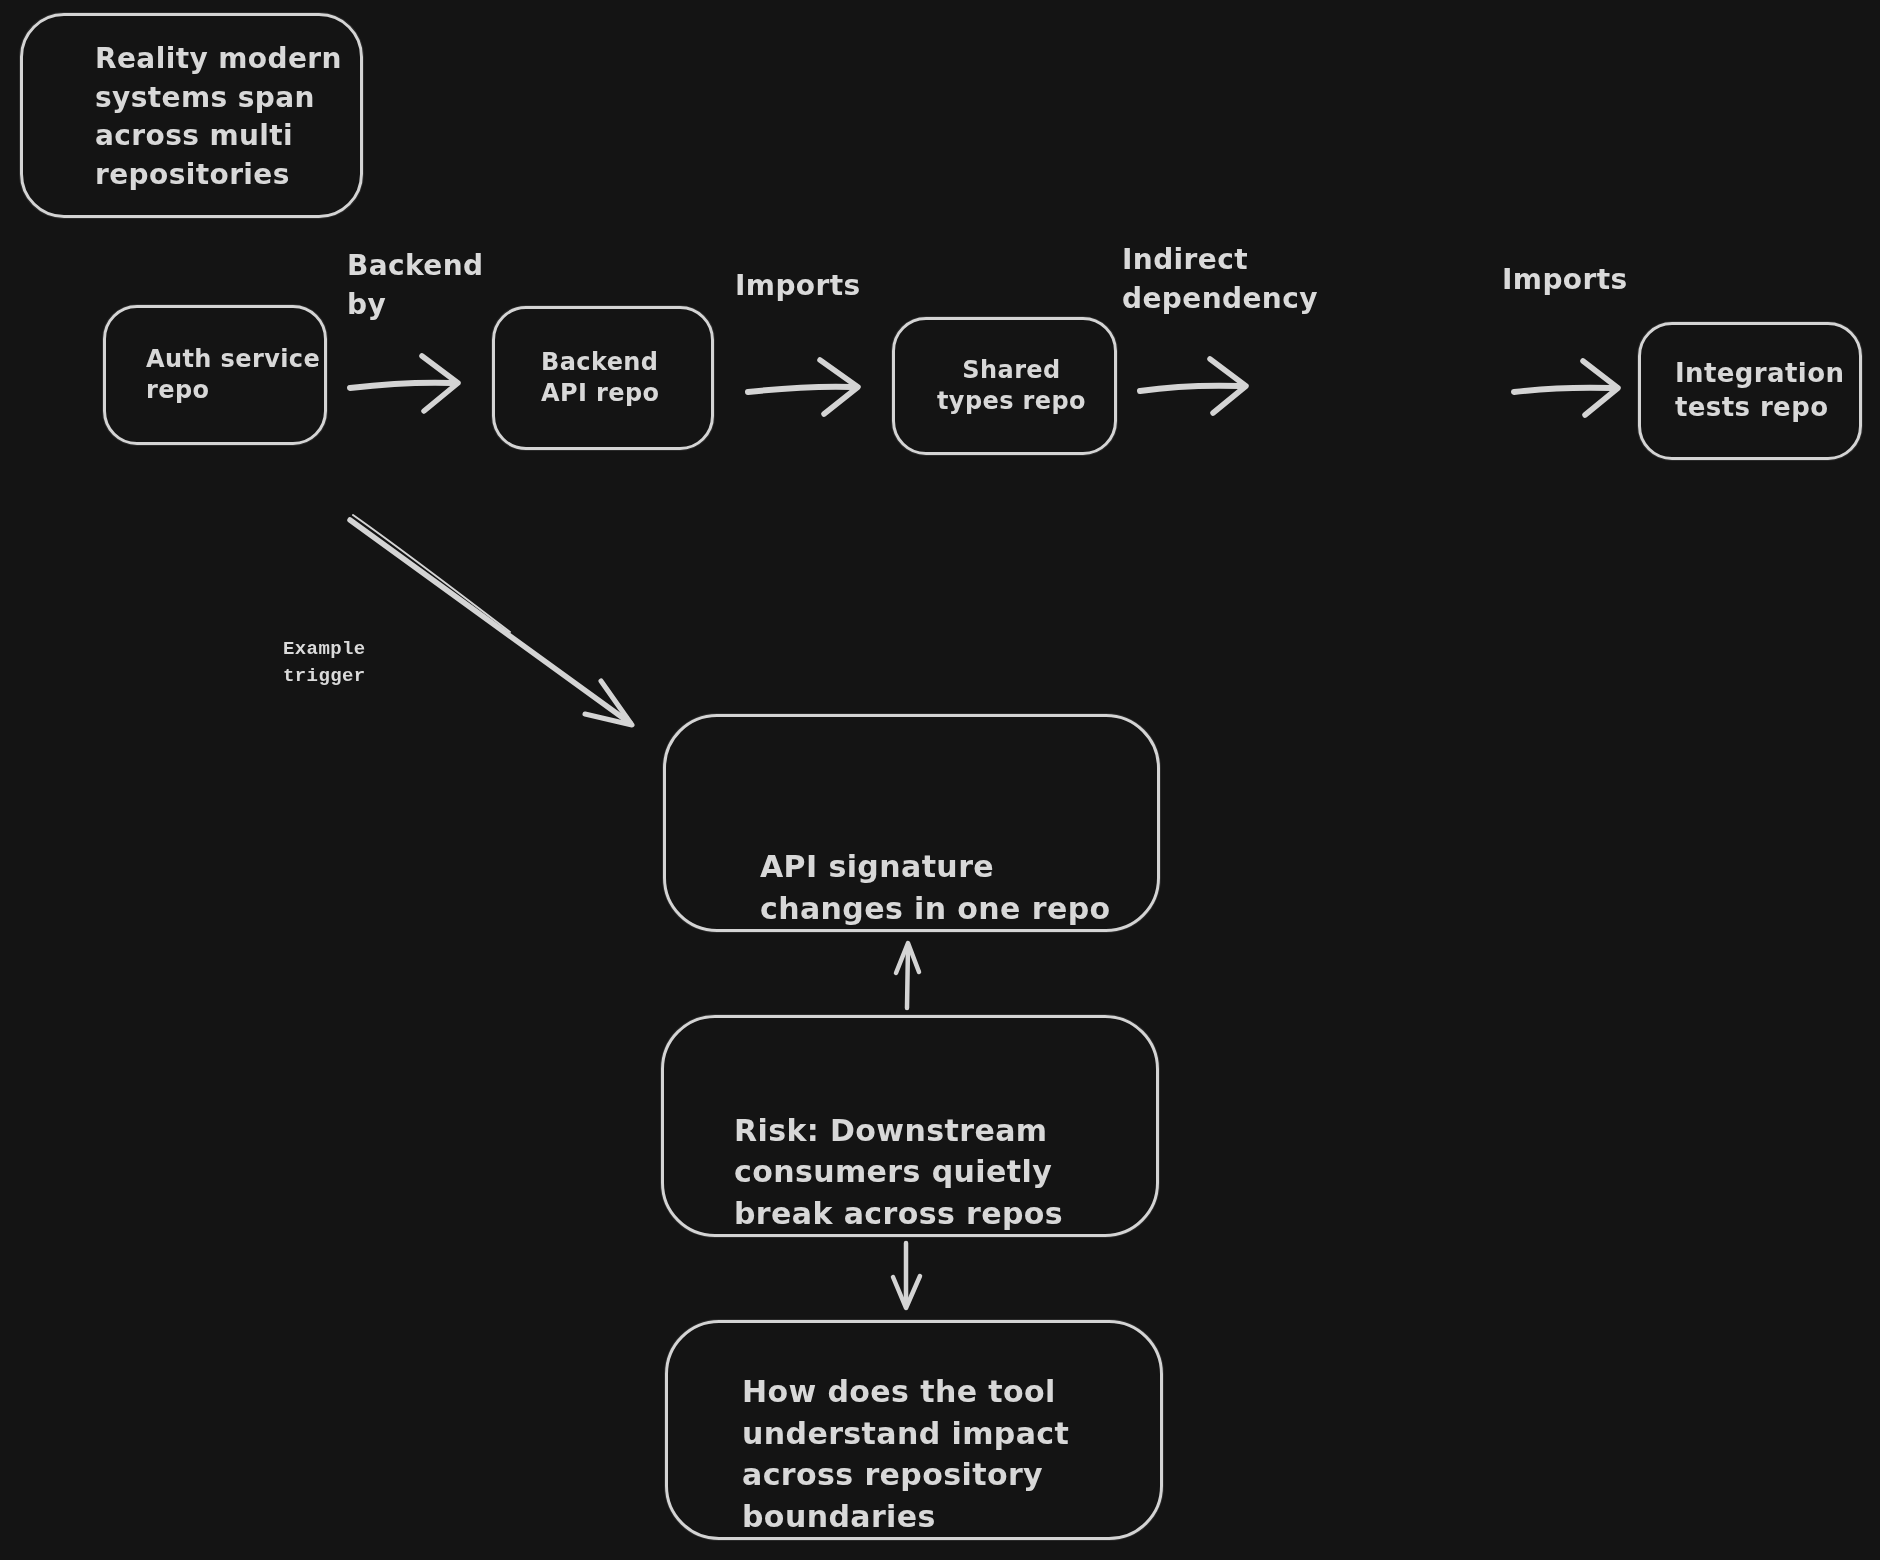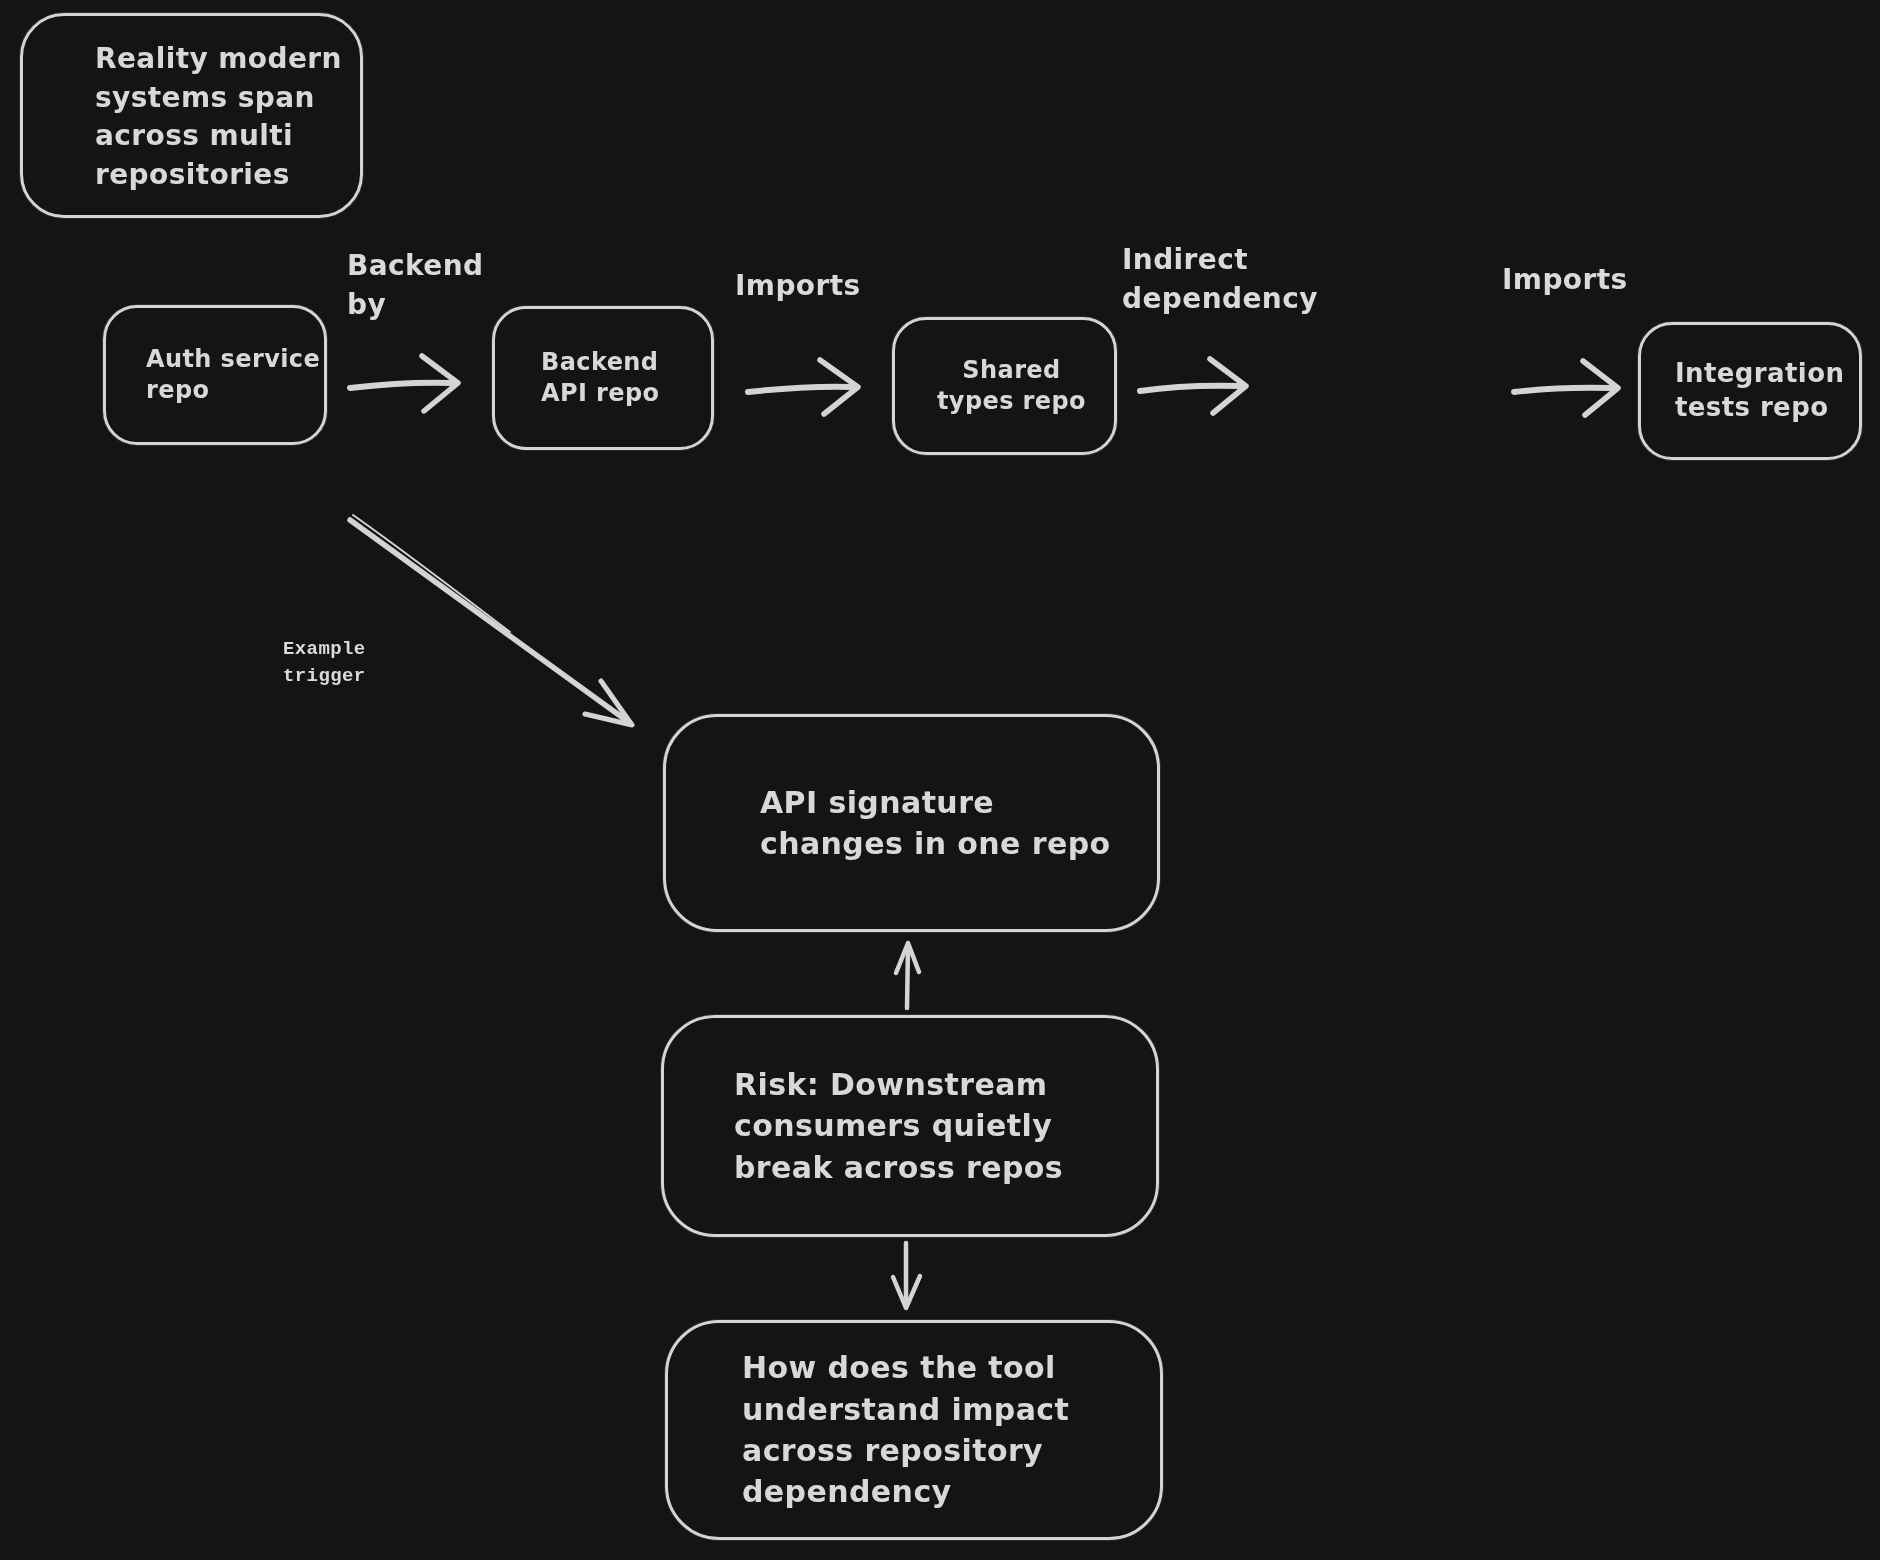--- a/index.html
+++ b/index.html
@@ -35,21 +35,21 @@
     display:flex;align-items:center;border-radius:34px;
   }
   .repo .txt{font-size:24px;line-height:1.3;}
   .repo-auth       {left:103px;top:305px;width:224px;height:140px;padding-left:40px;}
   .repo-backend    {left:492px;top:306px;width:222px;height:144px;padding-left:46px;}
   .repo-shared     {left:892px;top:317px;width:225px;height:138px;padding-left:42px;text-align:center;}
   .repo-frontend   {left:1273px;top:313px;width:224px;height:139px;padding-left:50px;}
   .repo-integration{left:1638px;top:322px;width:224px;height:138px;padding-left:34px;}
   .repo-integration .txt{font-size:26px;}
   .bigbox{
-    display:flex;align-items:center;border-radius:54px;
+    display:flex;align-items:flex-end;border-radius:54px;
   }
   .bigbox .txt{font-size:30px;line-height:1.38;}
   .box-api {left:663px;top:714px;width:497px;height:218px;padding-left:94px;}
   .box-risk{left:661px;top:1015px;width:498px;height:222px;padding-left:70px;}
   .box-how {left:665px;top:1320px;width:498px;height:220px;padding-left:74px;}
   .edge-label{
     position:absolute;
     font-size:28px;font-weight:bold;line-height:1.4;letter-spacing:0.4px;
     white-space:pre-line;color:#dadada;
   }
@@ -142,16 +142,16 @@
   </div>
   <div class="box bigbox box-risk">
     <div class="txt">Risk: Downstream
 consumers quietly
 break across repos</div>
   </div>
   <div class="box bigbox box-how">
     <div class="txt">How does the tool
 understand impact
 across repository
-dependency</div>
+boundaries</div>
   </div>
 
 </div>
 
 </body></html>

